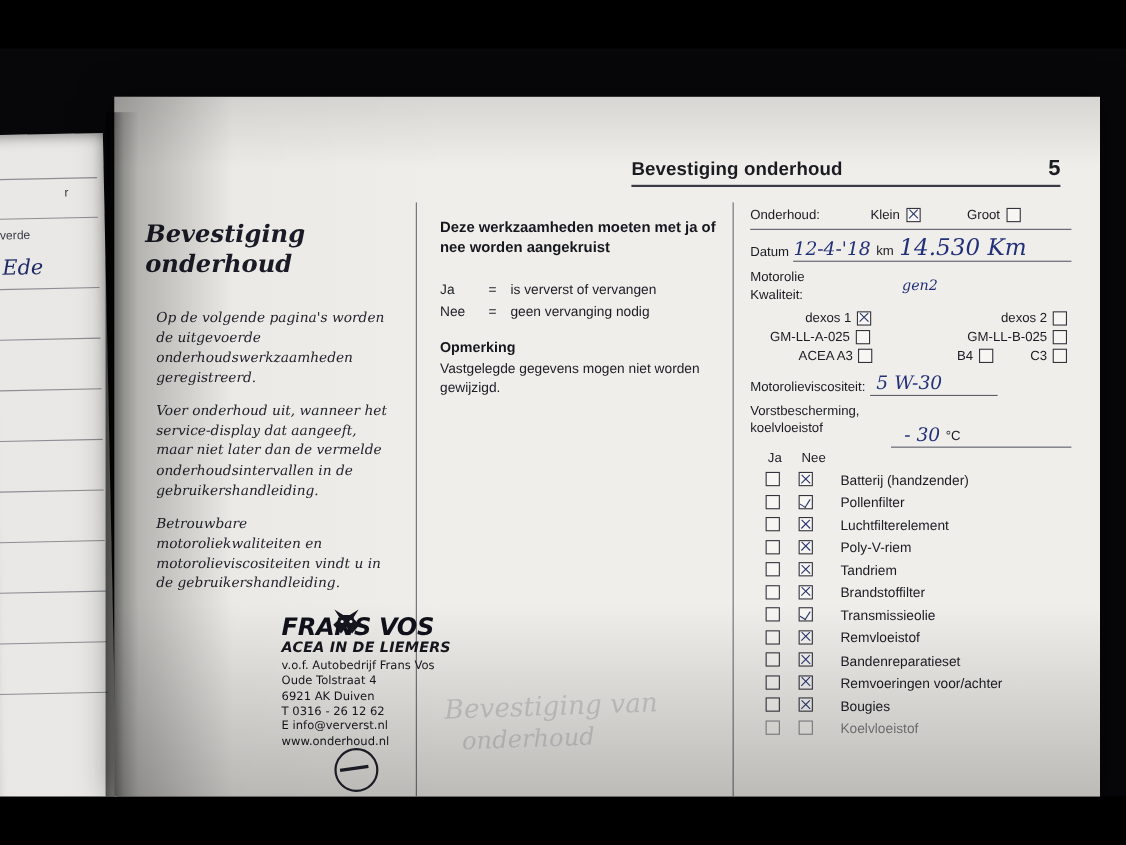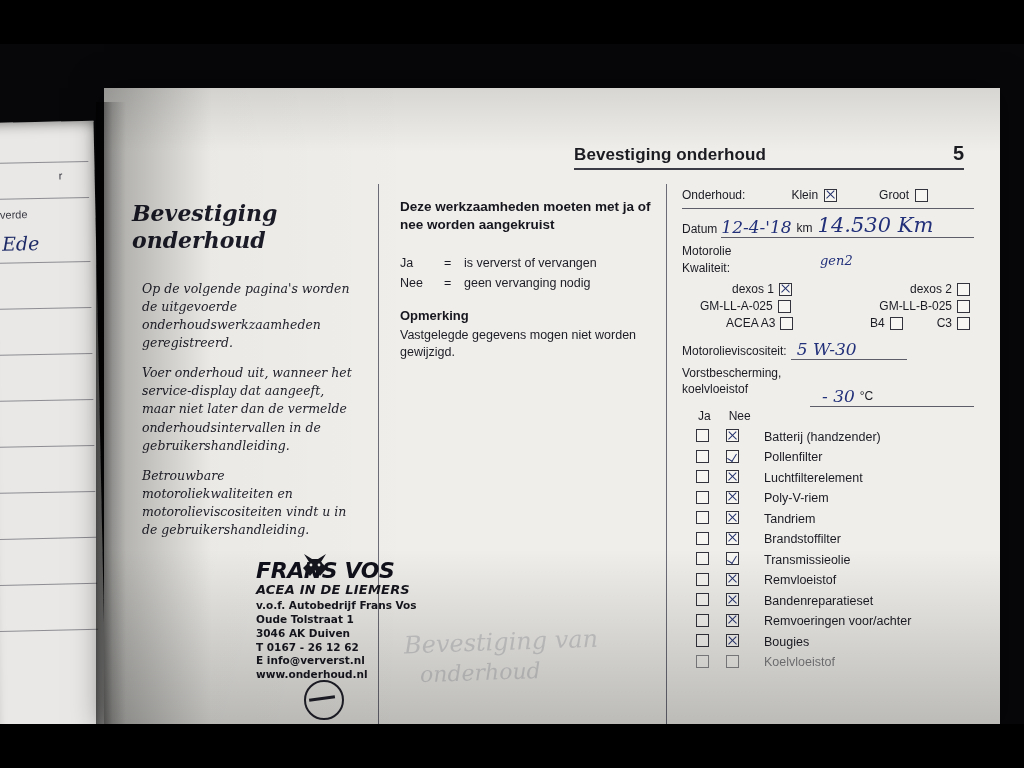--- a/index.html
+++ b/index.html
@@ -324,21 +324,21 @@
   .stamp .s2 {
     font-family: "DejaVu Sans", sans-serif;
     font-weight: bold;
     font-style: italic;
     font-size: 13px;
     letter-spacing: 0.2px;
     margin-top: -1px;
   }
   .stamp .s3 {
     font-family: "DejaVu Sans", sans-serif;
-    font-weight: bold;
+    font-weight: normal;
     font-size: 10.5px;
     line-height: 1.32;
     margin-top: 2px;
   }
   .fox {
     position: absolute;
     left: 196px;
     top: 462px;
     width: 30px;
     height: 30px;
@@ -589,23 +589,23 @@
       </div>
 
       <div class="ghost" style="left:300px; top:540px; font-size:24px; transform:rotate(-2deg);">Bevestiging van</div>
       <div class="ghost" style="left:316px; top:572px; font-size:22px; transform:rotate(-2deg);">onderhoud</div>
 
       <div class="stamp">
         <div class="s1">FRANS VOS</div>
         <div class="s2">ACEA IN DE LIEMERS</div>
         <div class="s3">
           <div>v.o.f. Autobedrijf Frans Vos</div>
-          <div>Oude Tolstraat 1</div>
-          <div>3046 AK Duiven</div>
-          <div>T 0167 - 26 12 62</div>
+          <div>Oude Tolstraat 4</div>
+          <div>6921 AK Duiven</div>
+          <div>T 0316 - 26 12 62</div>
           <div>E info@ververst.nl</div>
           <div>www.onderhoud.nl</div>
         </div>
       </div>
 
       <div class="fox">
         <svg viewBox="0 0 30 30" width="30" height="30" aria-hidden="true">
           <path d="M4 4 L9 12 L3 18 L10 26 L15 20 L20 26 L27 18 L21 12 L26 4 L18 9 L12 9 Z" fill="#15151e"></path>
           <circle cx="11" cy="15" r="1.4" fill="#efeeea"></circle>
           <circle cx="19" cy="15" r="1.4" fill="#efeeea"></circle>

